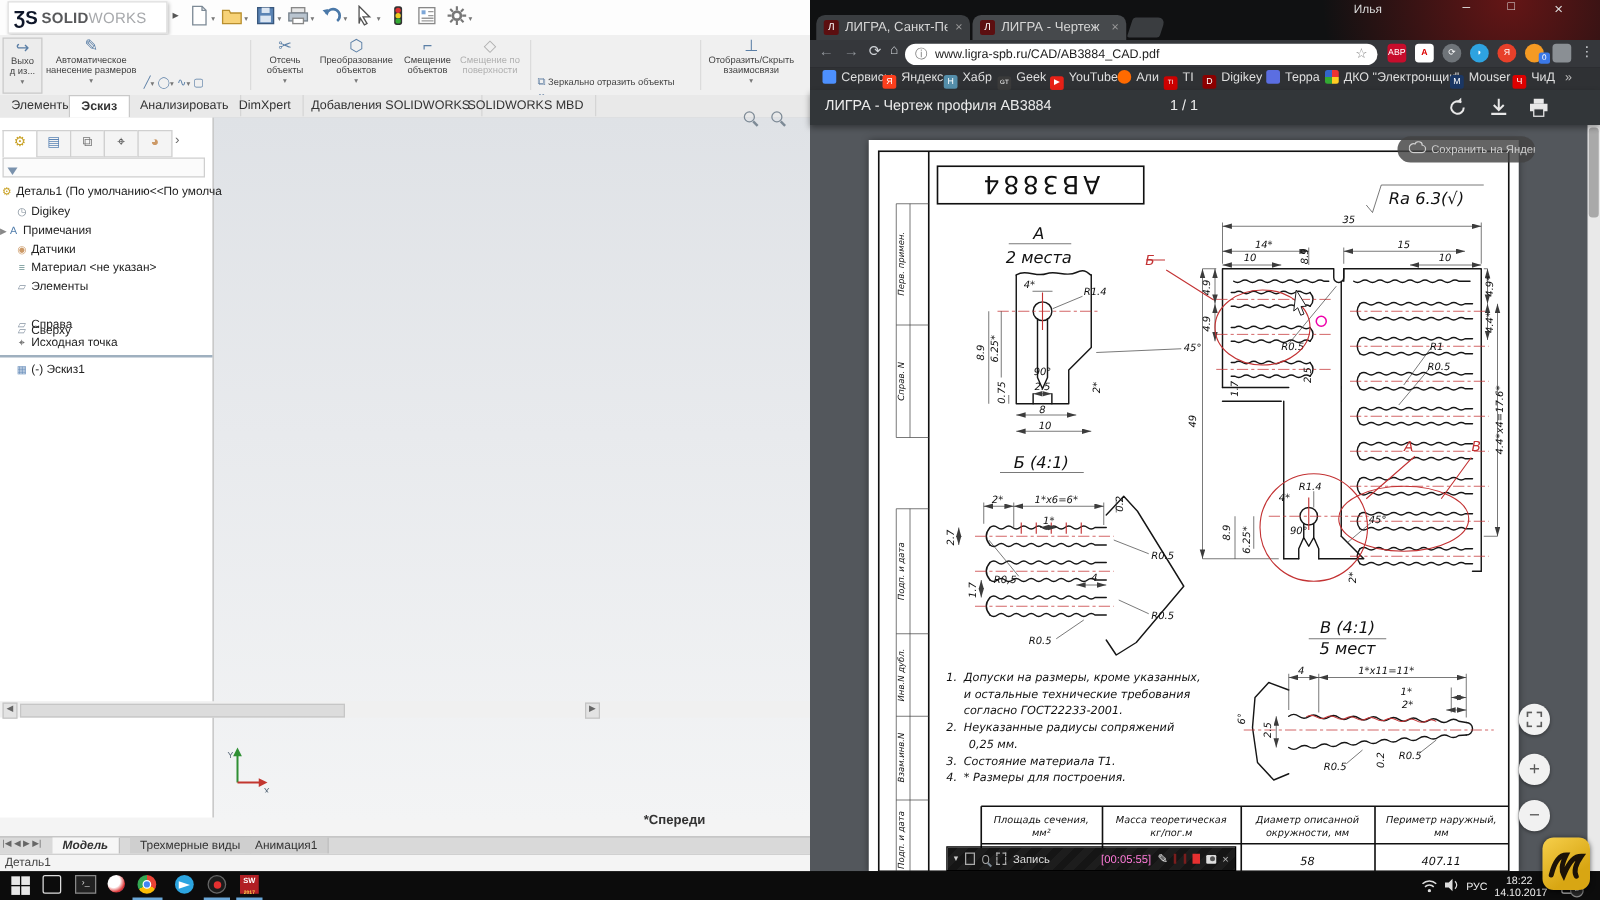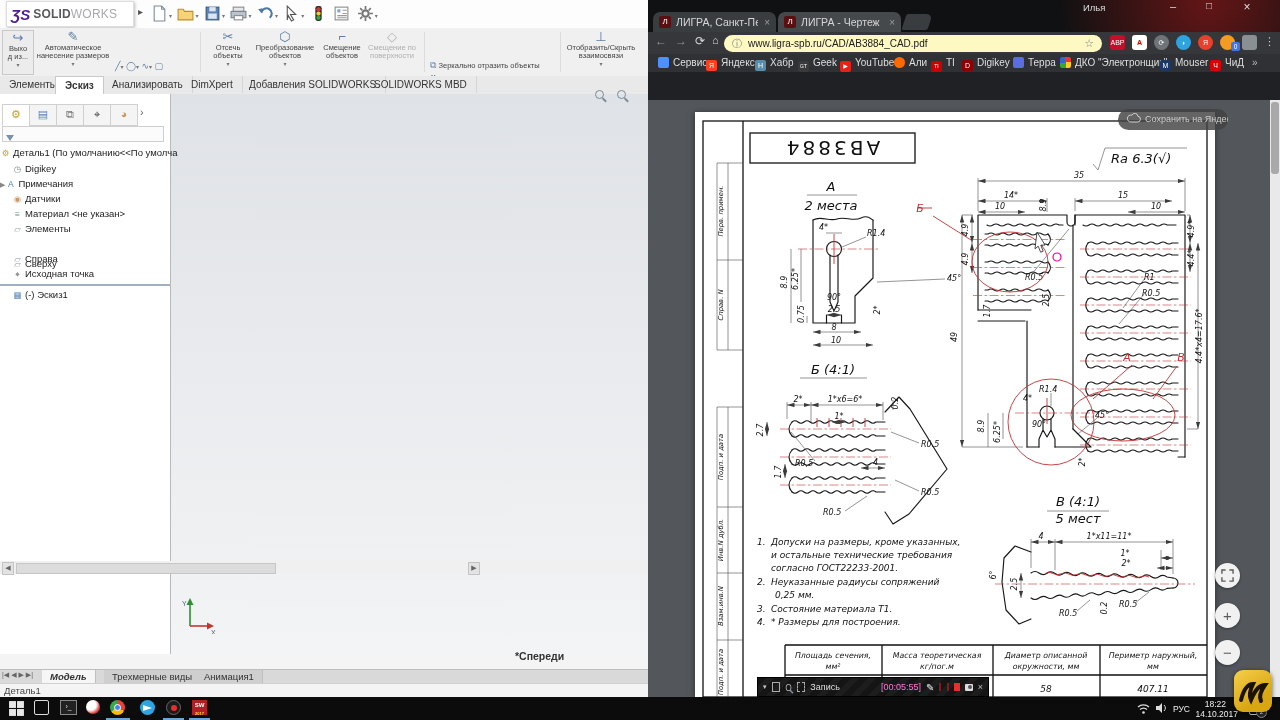--- a/index.html
+++ b/index.html
@@ -4,21 +4,21 @@
 <style>
   html,body{margin:0;padding:0;background:#000;}
   body{width:1280px;height:720px;overflow:hidden;font-family:"Liberation Sans",sans-serif;}
   .a{position:absolute;}
   #screen{position:relative;width:1280px;height:720px;background:#000;}
 
   
   #sw{left:0;top:0;width:648px;height:697px;background:#f4f4f4;overflow:hidden;}
   #sw-top{left:0;top:0;width:648px;height:28px;background:#fdfdfd;border-bottom:1px solid #e0e0e0;}
   #sw-logocard{left:6px;top:1px;width:128px;height:26px;background:#fff;border:1px solid #ddd;box-shadow:1px 1px 3px rgba(0,0,0,.25);display:flex;align-items:center;padding-left:4px;box-sizing:border-box;}
-  .sw-brand-ds{color:#4c1d95;font-weight:bold;font-style:italic;font-size:15px;margin-right:3px;}
+  .sw-brand-ds{color:#0f172a;font-weight:bold;font-size:15px;margin-right:3px;}
   .sw-brand-solid{font-weight:bold;color:#58595b;font-size:12px;letter-spacing:.2px;}
   .sw-brand-works{color:#a7a9ac;font-size:12px;letter-spacing:.2px;}
   .qa-ico{display:inline-block;width:17px;height:17px;margin:0 1px;vertical-align:middle;}
   #sw-ribbon{left:0;top:28px;width:648px;height:48px;background:#f0f0f0;border-bottom:1px solid #d8d8d8;}
   .rib-big{position:absolute;top:2px;height:43px;text-align:center;font-size:7.5px;color:#444;line-height:8px;}
   .rib-ico{font-size:13px;color:#5b7fa6;display:block;line-height:14px;}
   .rib-sep{position:absolute;top:4px;width:1px;height:40px;background:#dcdcdc;}
   .rib-row{position:absolute;height:13px;font-size:7.5px;color:#444;line-height:13px;white-space:nowrap;}
   .rib-row .ri{color:#6b87a8;font-size:9px;margin-right:2px;}
   .gray{color:#b0b0b0!important;}
@@ -47,21 +47,21 @@
   
   #cr{left:648px;top:0;width:632px;height:697px;background:#202124;padding-left:36px;}
   #cr-head{left:0;top:0;width:632px;height:32px;background:
       radial-gradient(circle at 560px 0px, rgba(170,25,25,.55), rgba(0,0,0,0) 150px),#101112;}
   .cr-tab{position:absolute;top:12px;height:20px;background:#3a3d40;border-radius:7px 7px 0 0;font-size:10.5px;color:#d6d6d6;display:flex;align-items:center;padding:0 6px;box-sizing:border-box;}
   .cr-tab.on{background:#46494c;}
   .favico{width:12px;height:12px;background:#5c0f10;color:#fff;font-size:8px;line-height:12px;text-align:center;border-radius:2px;margin-right:5px;flex:0 0 12px;}
   .tclose{color:#9a9a9a;margin-left:6px;font-size:10px;}
   #cr-toolbar{left:0;top:32px;width:632px;height:22px;background:#35373b;}
   .navi{position:absolute;top:2px;font-size:12px;color:#8f9398;}
-  #omni{left:76px;top:2.5px;width:378px;height:17px;background:#fef9c3;border-radius:9px;font-size:10px;color:#202020;line-height:17px;}
+  #omni{left:76px;top:2.5px;width:378px;height:17px;background:#ffffff;border-radius:9px;font-size:10px;color:#202020;line-height:17px;}
   .ext{position:absolute;top:3px;width:15px;height:15px;border-radius:3px;font-size:7px;color:#fff;text-align:center;line-height:15px;}
   #cr-bm{left:0;top:54px;width:632px;height:18px;background:#2f3134;font-size:10px;color:#dfdfdf;}
   .bm{position:absolute;top:0;height:18px;line-height:18px;white-space:nowrap;}
   .bmi{display:inline-block;width:11px;height:11px;border-radius:2px;vertical-align:-2px;margin-right:4px;font-size:7px;line-height:11px;text-align:center;color:#fff;}
   #pdfbar{left:0;top:72px;width:632px;height:28px;background:#323639;box-shadow:0 2px 5px rgba(0,0,0,.4);color:#ececec;font-size:11.5px;z-index:3;}
   #pdfarea{left:0;top:100px;width:632px;height:597px;background:#53575c;overflow:hidden;}
   #page{left:47px;top:12px;width:520px;height:585px;background:#fff;box-shadow:0 1px 6px rgba(0,0,0,.5);}
   #saveov{left:470px;top:9px;width:110px;height:21px;background:rgba(66,66,66,.82);border-radius:12px;color:#cfcfcf;font-size:9px;line-height:21px;white-space:nowrap;overflow:hidden;z-index:4;}
   .zbtn{position:absolute;left:567px;width:25px;height:25px;border-radius:50%;background:#f1f1f1;box-shadow:0 1px 3px rgba(0,0,0,.4);color:#5b5b5b;text-align:center;font-size:15px;line-height:25px;z-index:4;}
   #crscroll{left:622px;top:0;width:10px;height:597px;background:#e9e9e9;}
@@ -299,20 +299,37 @@
       <span class="bm" style="left:246px;"><span class="bmi" style="background:#ff6a00;border-radius:50%;"></span><span>Али</span></span>
       <span class="bm" style="left:283px;"><span class="bmi" style="background:#c00;font-size:5px;">TI</span><span>TI</span></span>
       <span class="bm" style="left:314px;"><span class="bmi" style="background:#8b0000;">D</span><span>Digikey</span></span>
       <span class="bm" style="left:365px;"><span class="bmi" style="background:#5b6ee1;"></span><span>Терра</span></span>
       <span class="bm" style="left:412px;"><span class="bmi" style="background:conic-gradient(#e33 0 25%,#fc2 0 50%,#3a3 0 75%,#36c 0 100%);"></span><span>ДКО "Электронщик"</span></span>
       <span class="bm" style="left:512px;"><span class="bmi" style="background:#1b3764;">M</span><span>Mouser</span></span>
       <span class="bm" style="left:562px;"><span class="bmi" style="background:#d00;">Ч</span><span>ЧиД</span></span>
       <span class="bm" style="left:604px;color:#bbb;">»</span>
     </div>
 
+    <div id="pdfbar" class="a">
+      <span class="a" style="left:12px;top:7px;">ЛИГРА - Чертеж профиля АВ3884</span>
+      <span class="a" style="left:288px;top:7px;">1 / 1</span>
+      <svg class="a" style="left:510px;top:6px;" width="16" height="16" viewBox="0 0 16 16">
+          <path d="M13,8 a5,5 0 1 1 -2,-4" fill="none" stroke="#e8e8e8" stroke-width="1.6"></path>
+          <path d="M11,0 v4 h-4 z" fill="#e8e8e8"></path>
+        </svg>
+      <svg class="a" style="left:543px;top:6px;" width="16" height="16" viewBox="0 0 16 16">
+          <path d="M8,1 v8 M4,6 l4,4 4,-4" stroke="#e8e8e8" stroke-width="1.6" fill="none"></path>
+          <path d="M2,13 h12" stroke="#e8e8e8" stroke-width="1.8"></path>
+        </svg>
+      <svg class="a" style="left:575px;top:6px;" width="16" height="16" viewBox="0 0 16 16">
+          <rect x="4" y="1" width="8" height="4" fill="#e8e8e8"></rect>
+          <rect x="1" y="5" width="14" height="6" fill="#e8e8e8"></rect>
+          <rect x="4" y="9" width="8" height="6" fill="#323639" stroke="#e8e8e8"></rect>
+        </svg>
+    </div>
 
     <div id="pdfarea" class="a">
       <div id="page" class="a">
         
         <svg width="520" height="585" viewBox="0 0 520 585">
           <defs>
             <marker id="ar" markerWidth="8" markerHeight="6" refX="7.5" refY="2.2" orient="auto-start-reverse" markerUnits="userSpaceOnUse">
                 <path d="M0,0 L7.5,2.2 L0,4.4 Z" fill="#3c3c3c"></path>
               </marker>
             <g id="finL">

